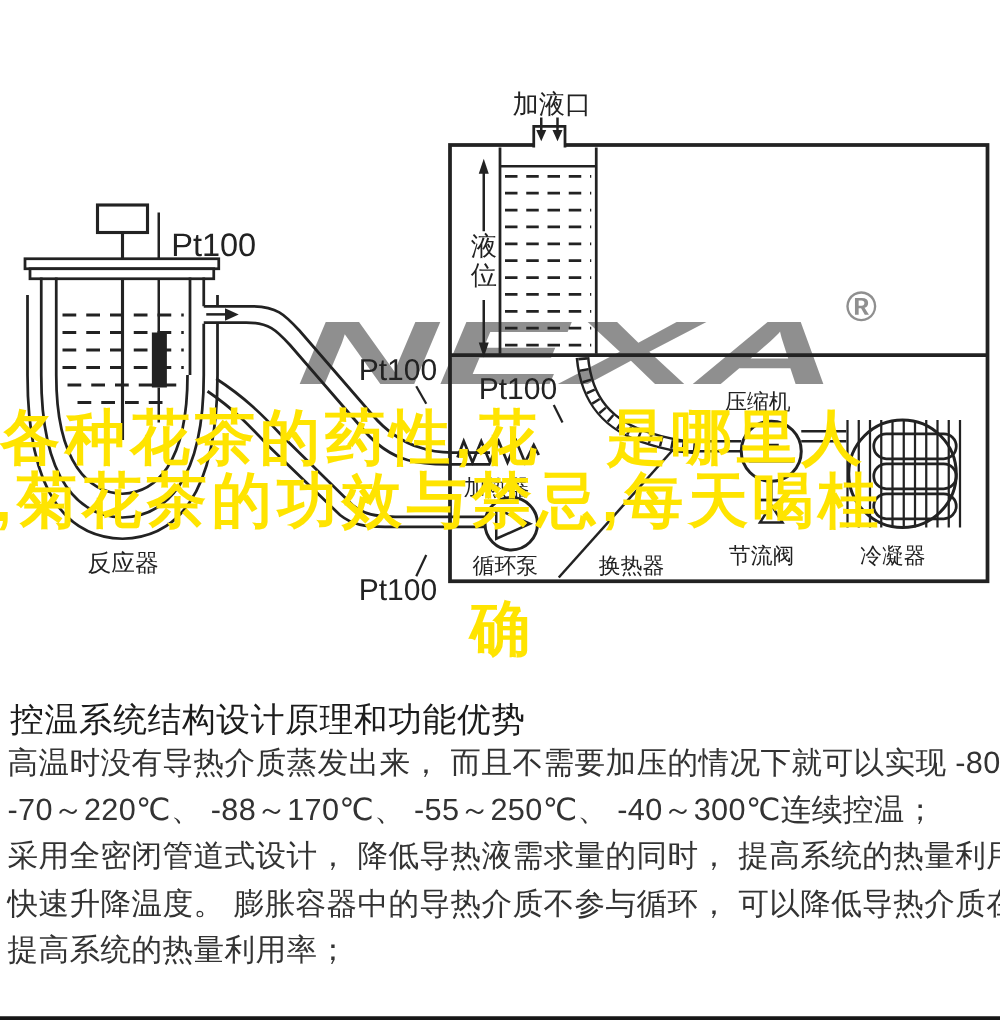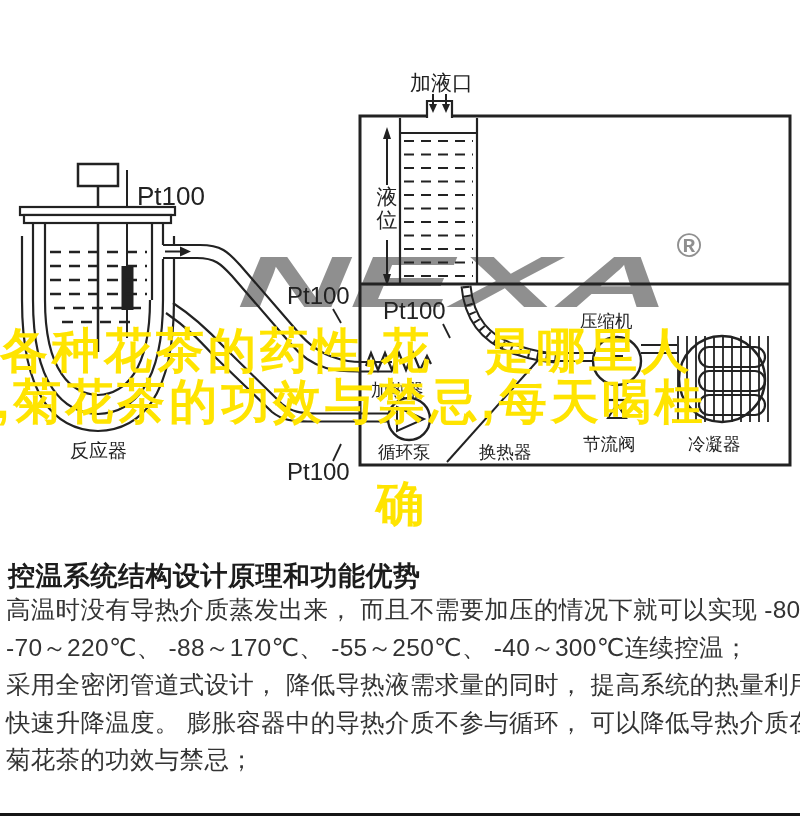--- a/index.html
+++ b/index.html
@@ -16,21 +16,21 @@
   .title-line{
     position:absolute;white-space:nowrap;font-weight:bold;
     font-size:48px;letter-spacing:4px;color:#ffe400;line-height:1;
   }
   .tl-0{left:0px;top:311px;}
   .tl-1{left:-4px;top:362px;}
   .tl-2{left:1px;top:413px;}
   .tl-3{left:376px;top:464px;}
   .article{position:absolute;left:0;top:0;width:800px;}
   .article-heading{
-    position:absolute;left:8px;top:558px;margin:0;font-size:27px;font-weight:bold;
+    position:absolute;left:8px;top:558px;margin:0;font-size:27px;font-weight:normal;
     color:#1c1c1c;white-space:nowrap;letter-spacing:.5px;
   }
   .article-line{
     position:absolute;left:6px;white-space:nowrap;font-size:24.5px;color:#333333;
     letter-spacing:.3px;
   }
   .al-0{top:593px;}
   .al-1{top:631px;}
   .al-2{top:668px;}
   .al-3{top:706px;}
@@ -198,17 +198,17 @@
     <div class="title-line tl-1">,菊花茶的功效与禁忌,每天喝桂</div>
     <div class="title-line tl-3">确</div>
   </div>
 
   <div class="article">
     <h1 class="article-heading">控温系统结构设计原理和功能优势</h1>
     <div class="article-line al-0">高温时没有导热介质蒸发出来， 而且不需要加压的情况下就可以实现 -80～190℃、</div>
     <div class="article-line al-1">-70～220℃、 -88～170℃、 -55～250℃、 -40～300℃连续控温；</div>
     <div class="article-line al-2">采用全密闭管道式设计， 降低导热液需求量的同时， 提高系统的热量利用率， 达到</div>
     <div class="article-line al-3">快速升降温度。 膨胀容器中的导热介质不参与循环， 可以降低导热介质在运行中吸</div>
-    <div class="article-line al-4">菊花茶的功效与禁忌；</div>
+    <div class="article-line al-4">提高系统的热量利用率；</div>
   </div>
 
   <div class="bottom-border"></div>
 </div>
 
 </body></html>

